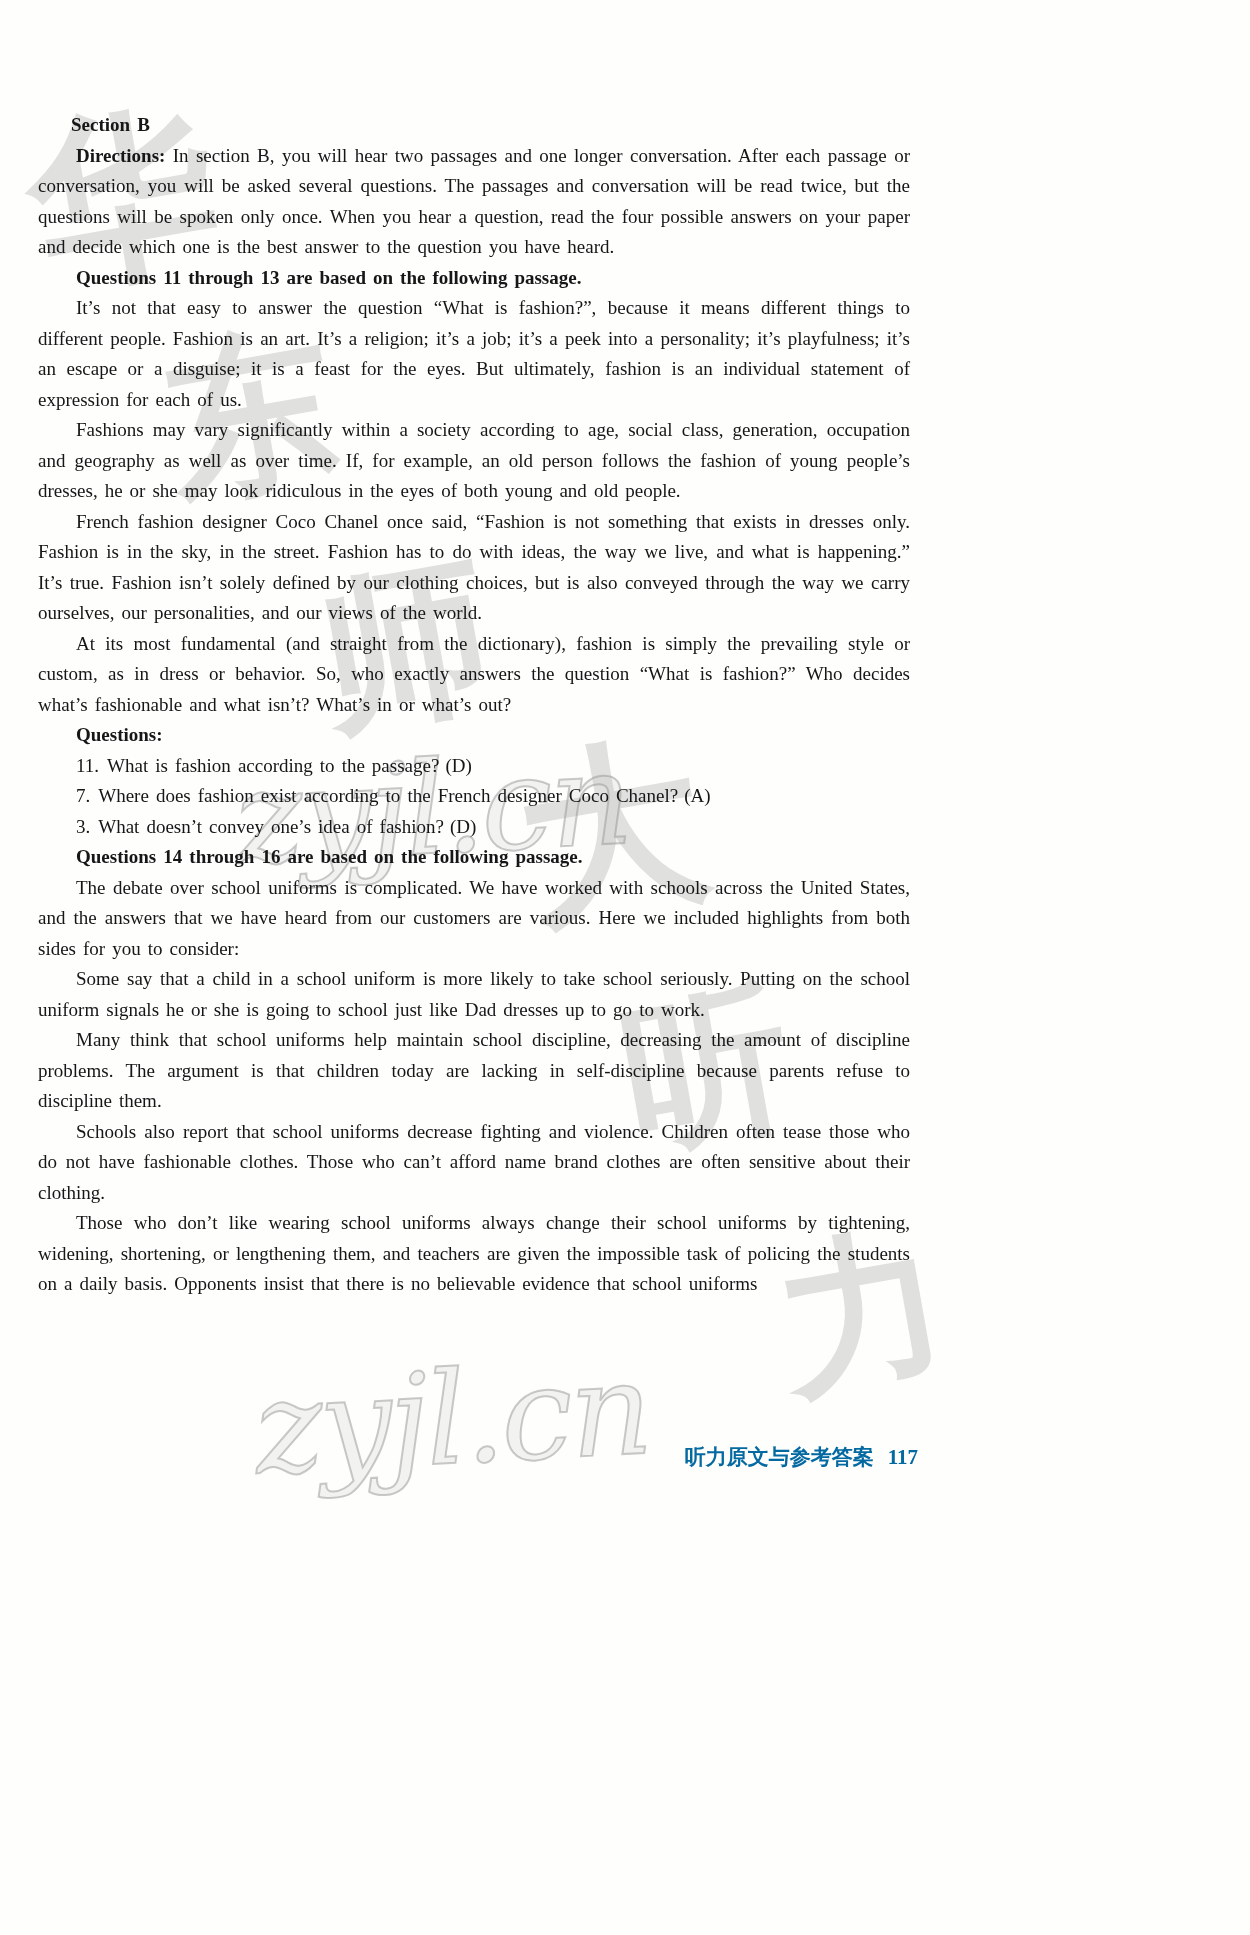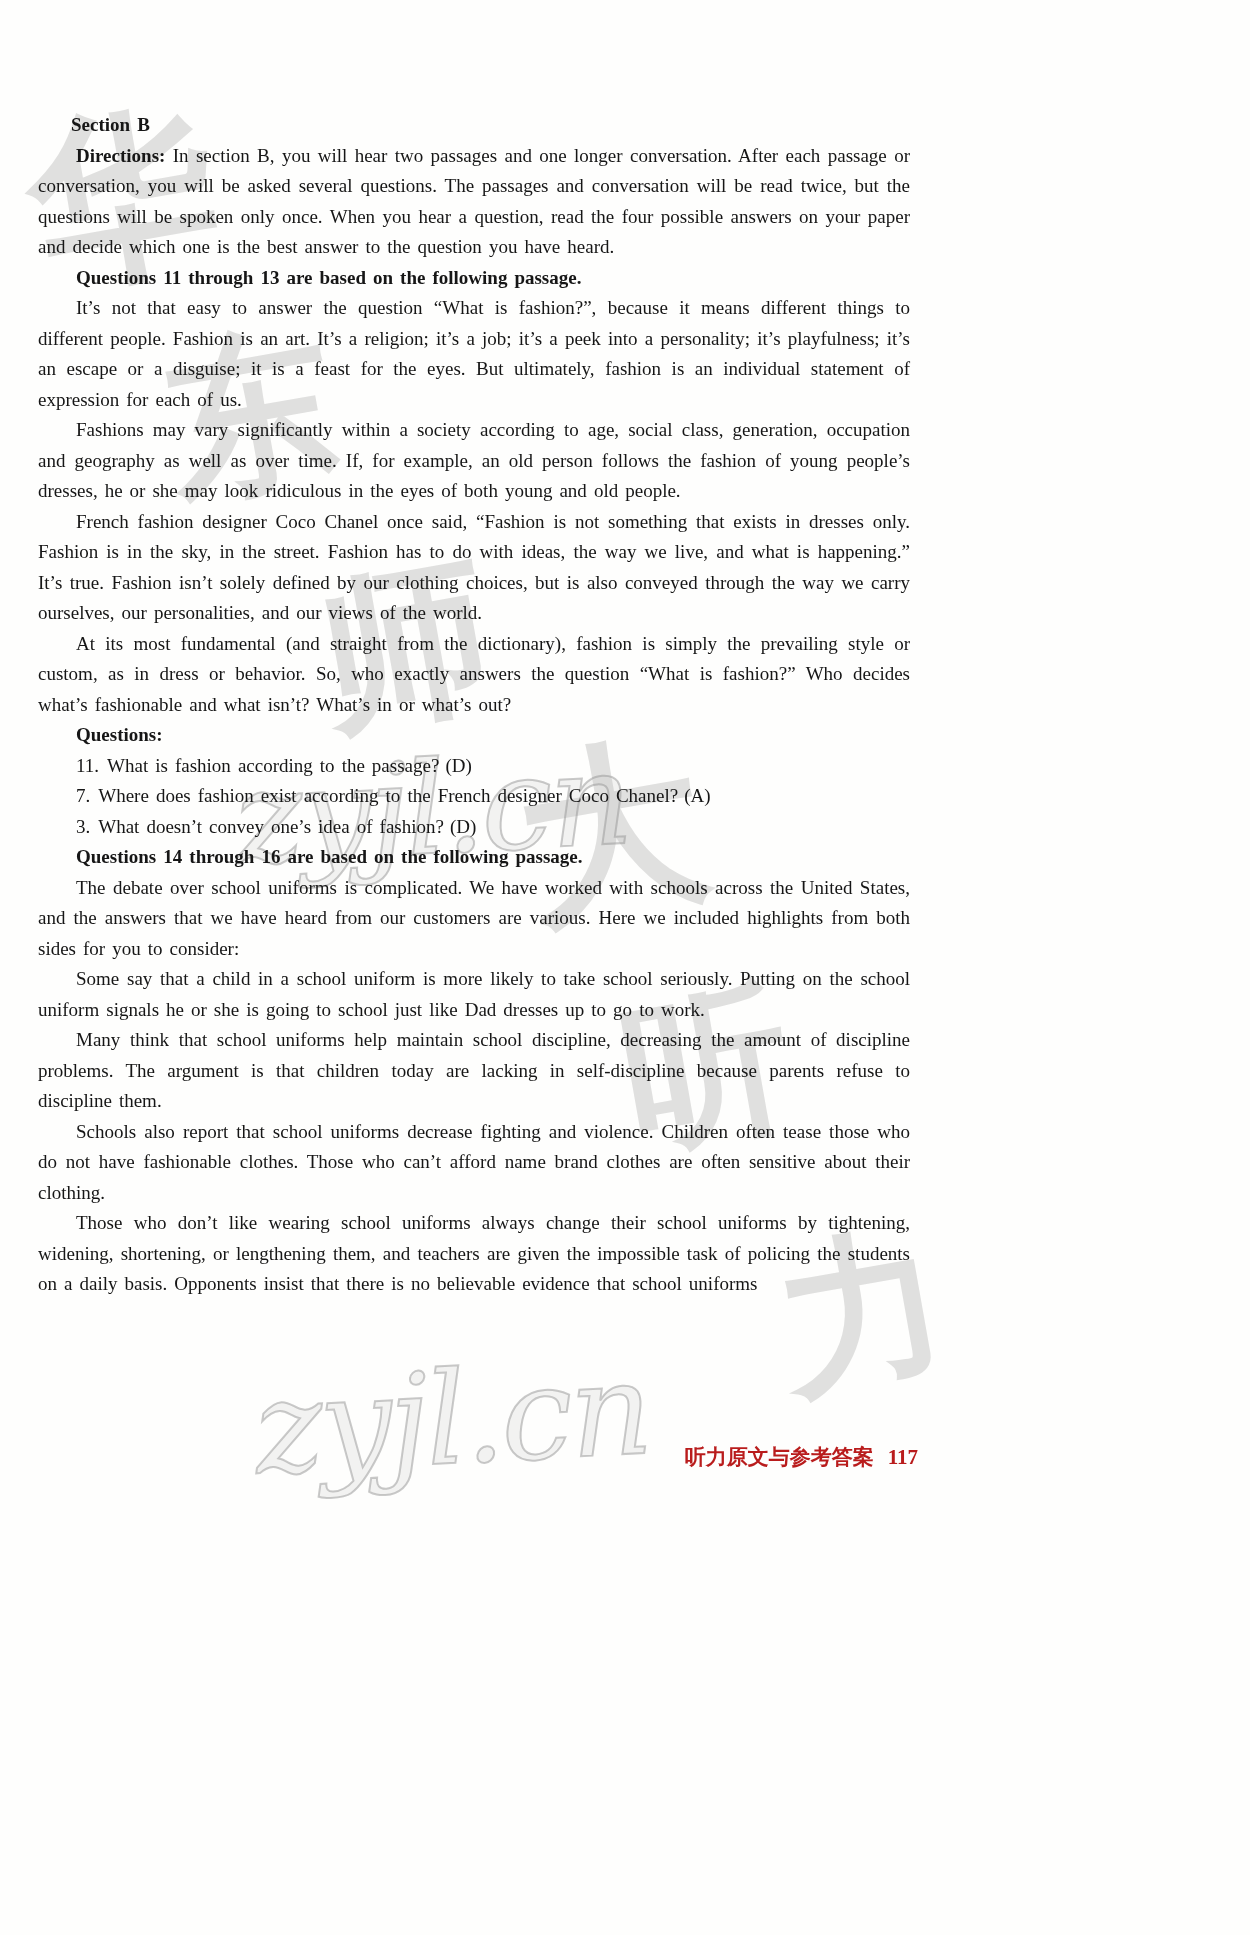--- a/index.html
+++ b/index.html
@@ -77,21 +77,21 @@
   
   .footer {
     position: absolute;
     z-index: 2;
     top: 1443px;
     left: 38px;
     width: 880px;
     text-align: right;
     font-weight: bold;
     font-size: 21px;
-    color: #b91c1c;
+    color: #0369a1;
   }
   .footer .page-num { margin-left: 14px; }
 </style>
 </head>
 <body>
 
 <div class="page">
 
   <div class="wm-layer">
     <div class="wm-char wm-hua">华</div>

